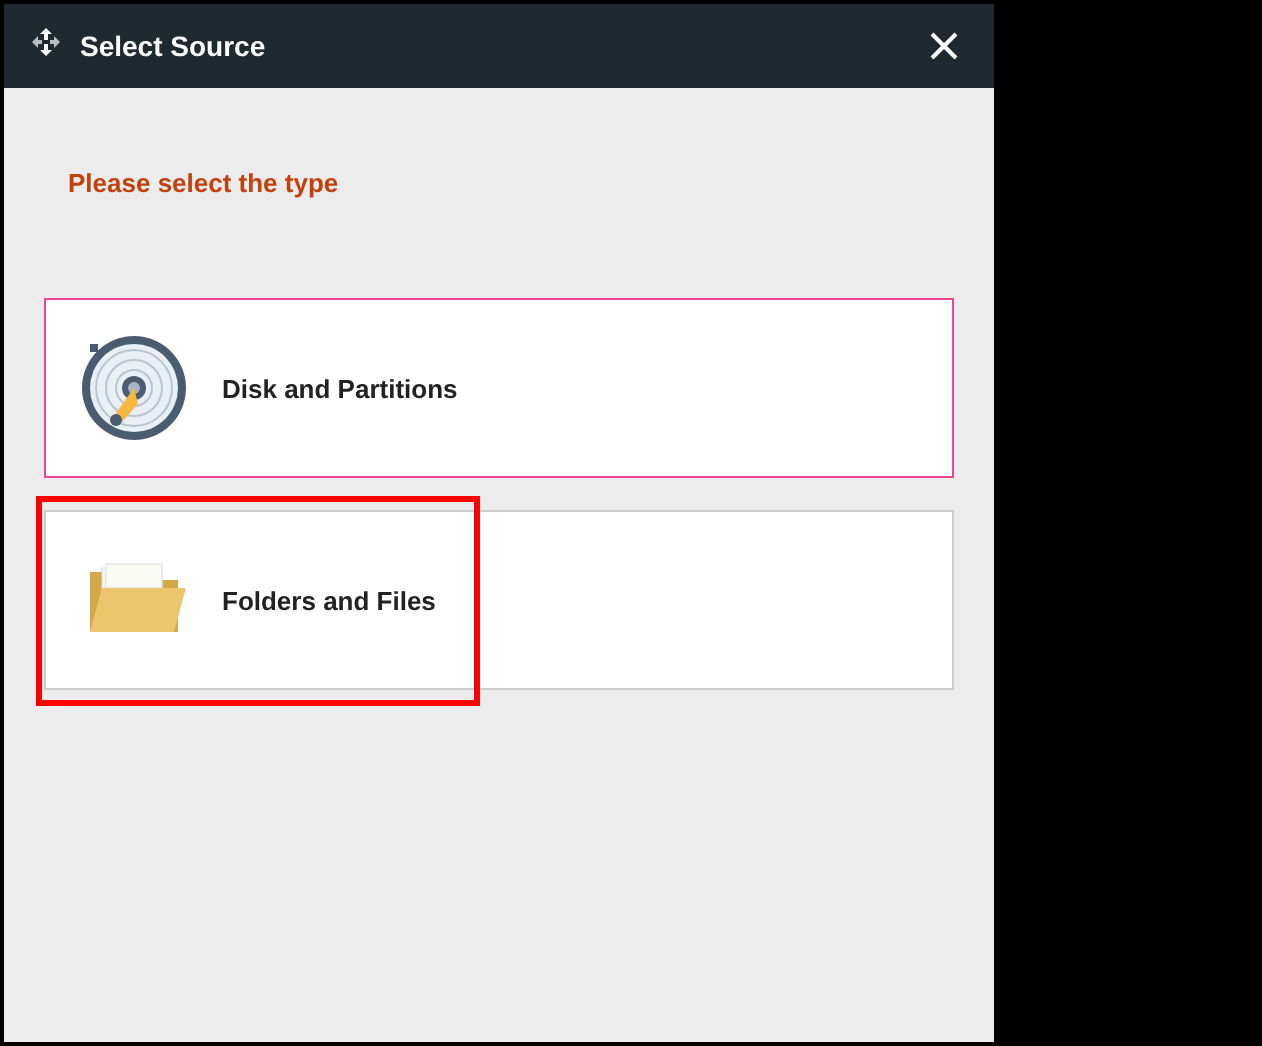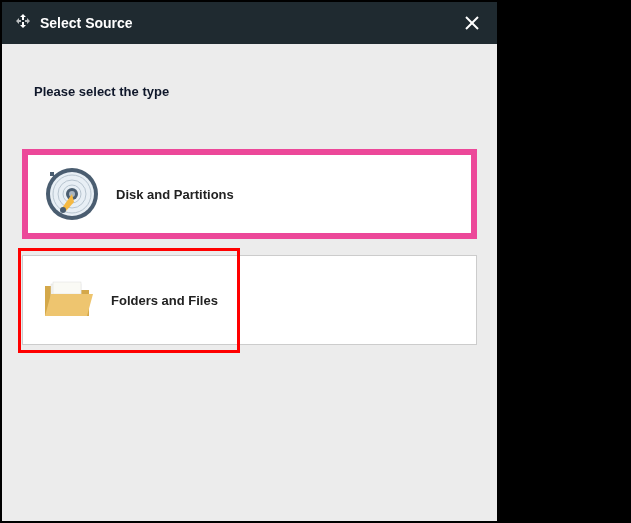--- a/index.html
+++ b/index.html
@@ -48,27 +48,27 @@
       justify-content: center;
     }
     .content {
       background: #ececec;
       height: calc(523px - 46px);
       padding: 20px;
     }
     .prompt {
       font-size: 13px;
       font-weight: bold;
-      color: #0f172a;
+      color: #c2410c;
       padding: 20px 0 0 12px;
       margin-bottom: 50px;
     }
     .option {
       background: #fff;
-      border: 6px solid #ec4899;
+      border: 1px solid #ec4899;
       height: 90px;
       display: flex;
       align-items: center;
       padding: 12px 16px;
       cursor: pointer;
       margin-bottom: 16px;
     }
     .option-wrapper-highlighted {
       background: #fff;
       border: 1px solid #ccc;

